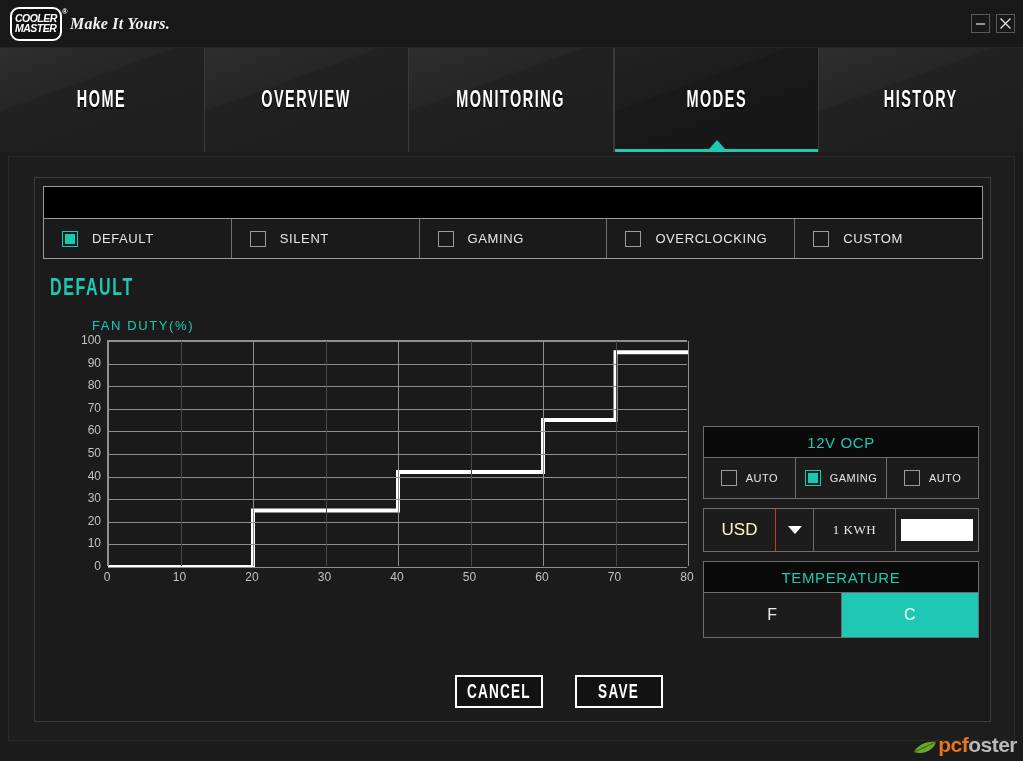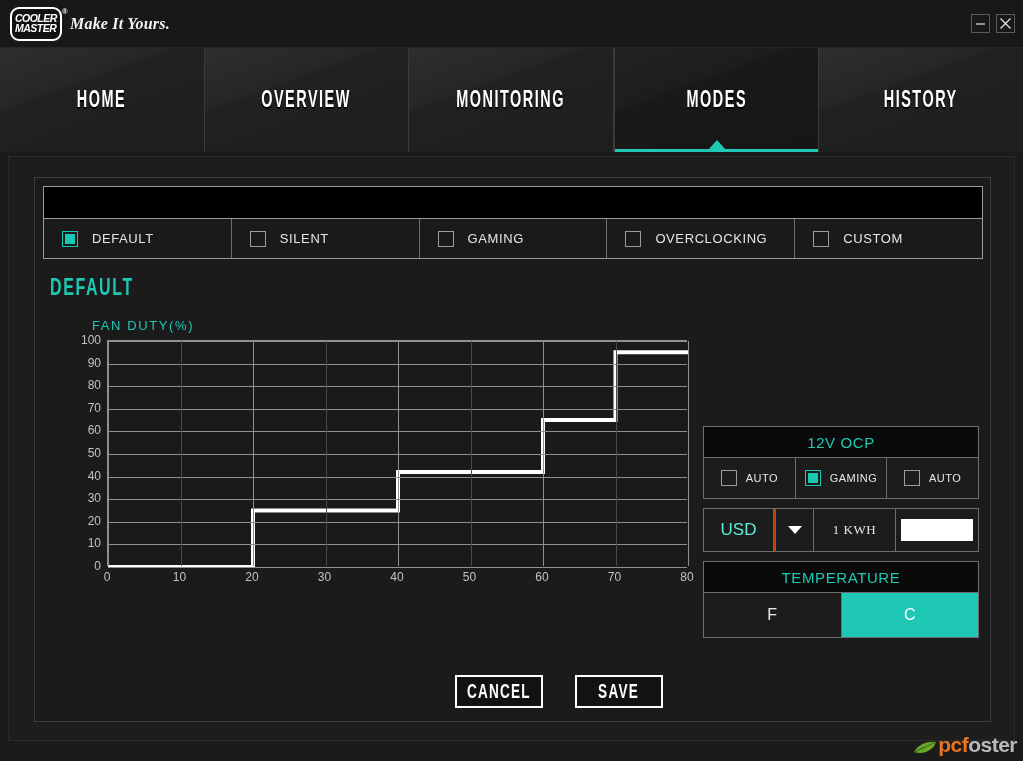--- a/index.html
+++ b/index.html
@@ -218,21 +218,21 @@
     flex: 1 1 0; display: flex; align-items: center; justify-content: center;
     border-right: 1px solid #6d6d6d; cursor: pointer;
   }
   .ocpcell:last-child { border-right: none; }
   .ocpcell .chk { margin-right: 9px; }
   .ocpcell .olabel { color: #e6e6e6; font-size: 11px; letter-spacing: 0.5px; }
 
   .costrow { display: flex; height: 42px; background: #1c1c1c; align-items: stretch; }
   .cost-cur {
     width: 72px; display: flex; align-items: center; justify-content: center;
-    color: #5eead4; font-size: 17px; border-right: 3px solid #c2410c;
+    color: #fef9c3; font-size: 17px; border-right: 1px solid #c2410c;
     cursor: pointer;
   }
   .cost-arrow {
     width: 38px; display: flex; align-items: center; justify-content: center;
     border-right: 1px solid #6d6d6d; cursor: pointer;
   }
   .cost-kwh {
     width: 82px; display: flex; align-items: center; justify-content: center;
     color: #e6e6e6; font-size: 13px; letter-spacing: 0.5px;
     border-right: 1px solid #6d6d6d;

